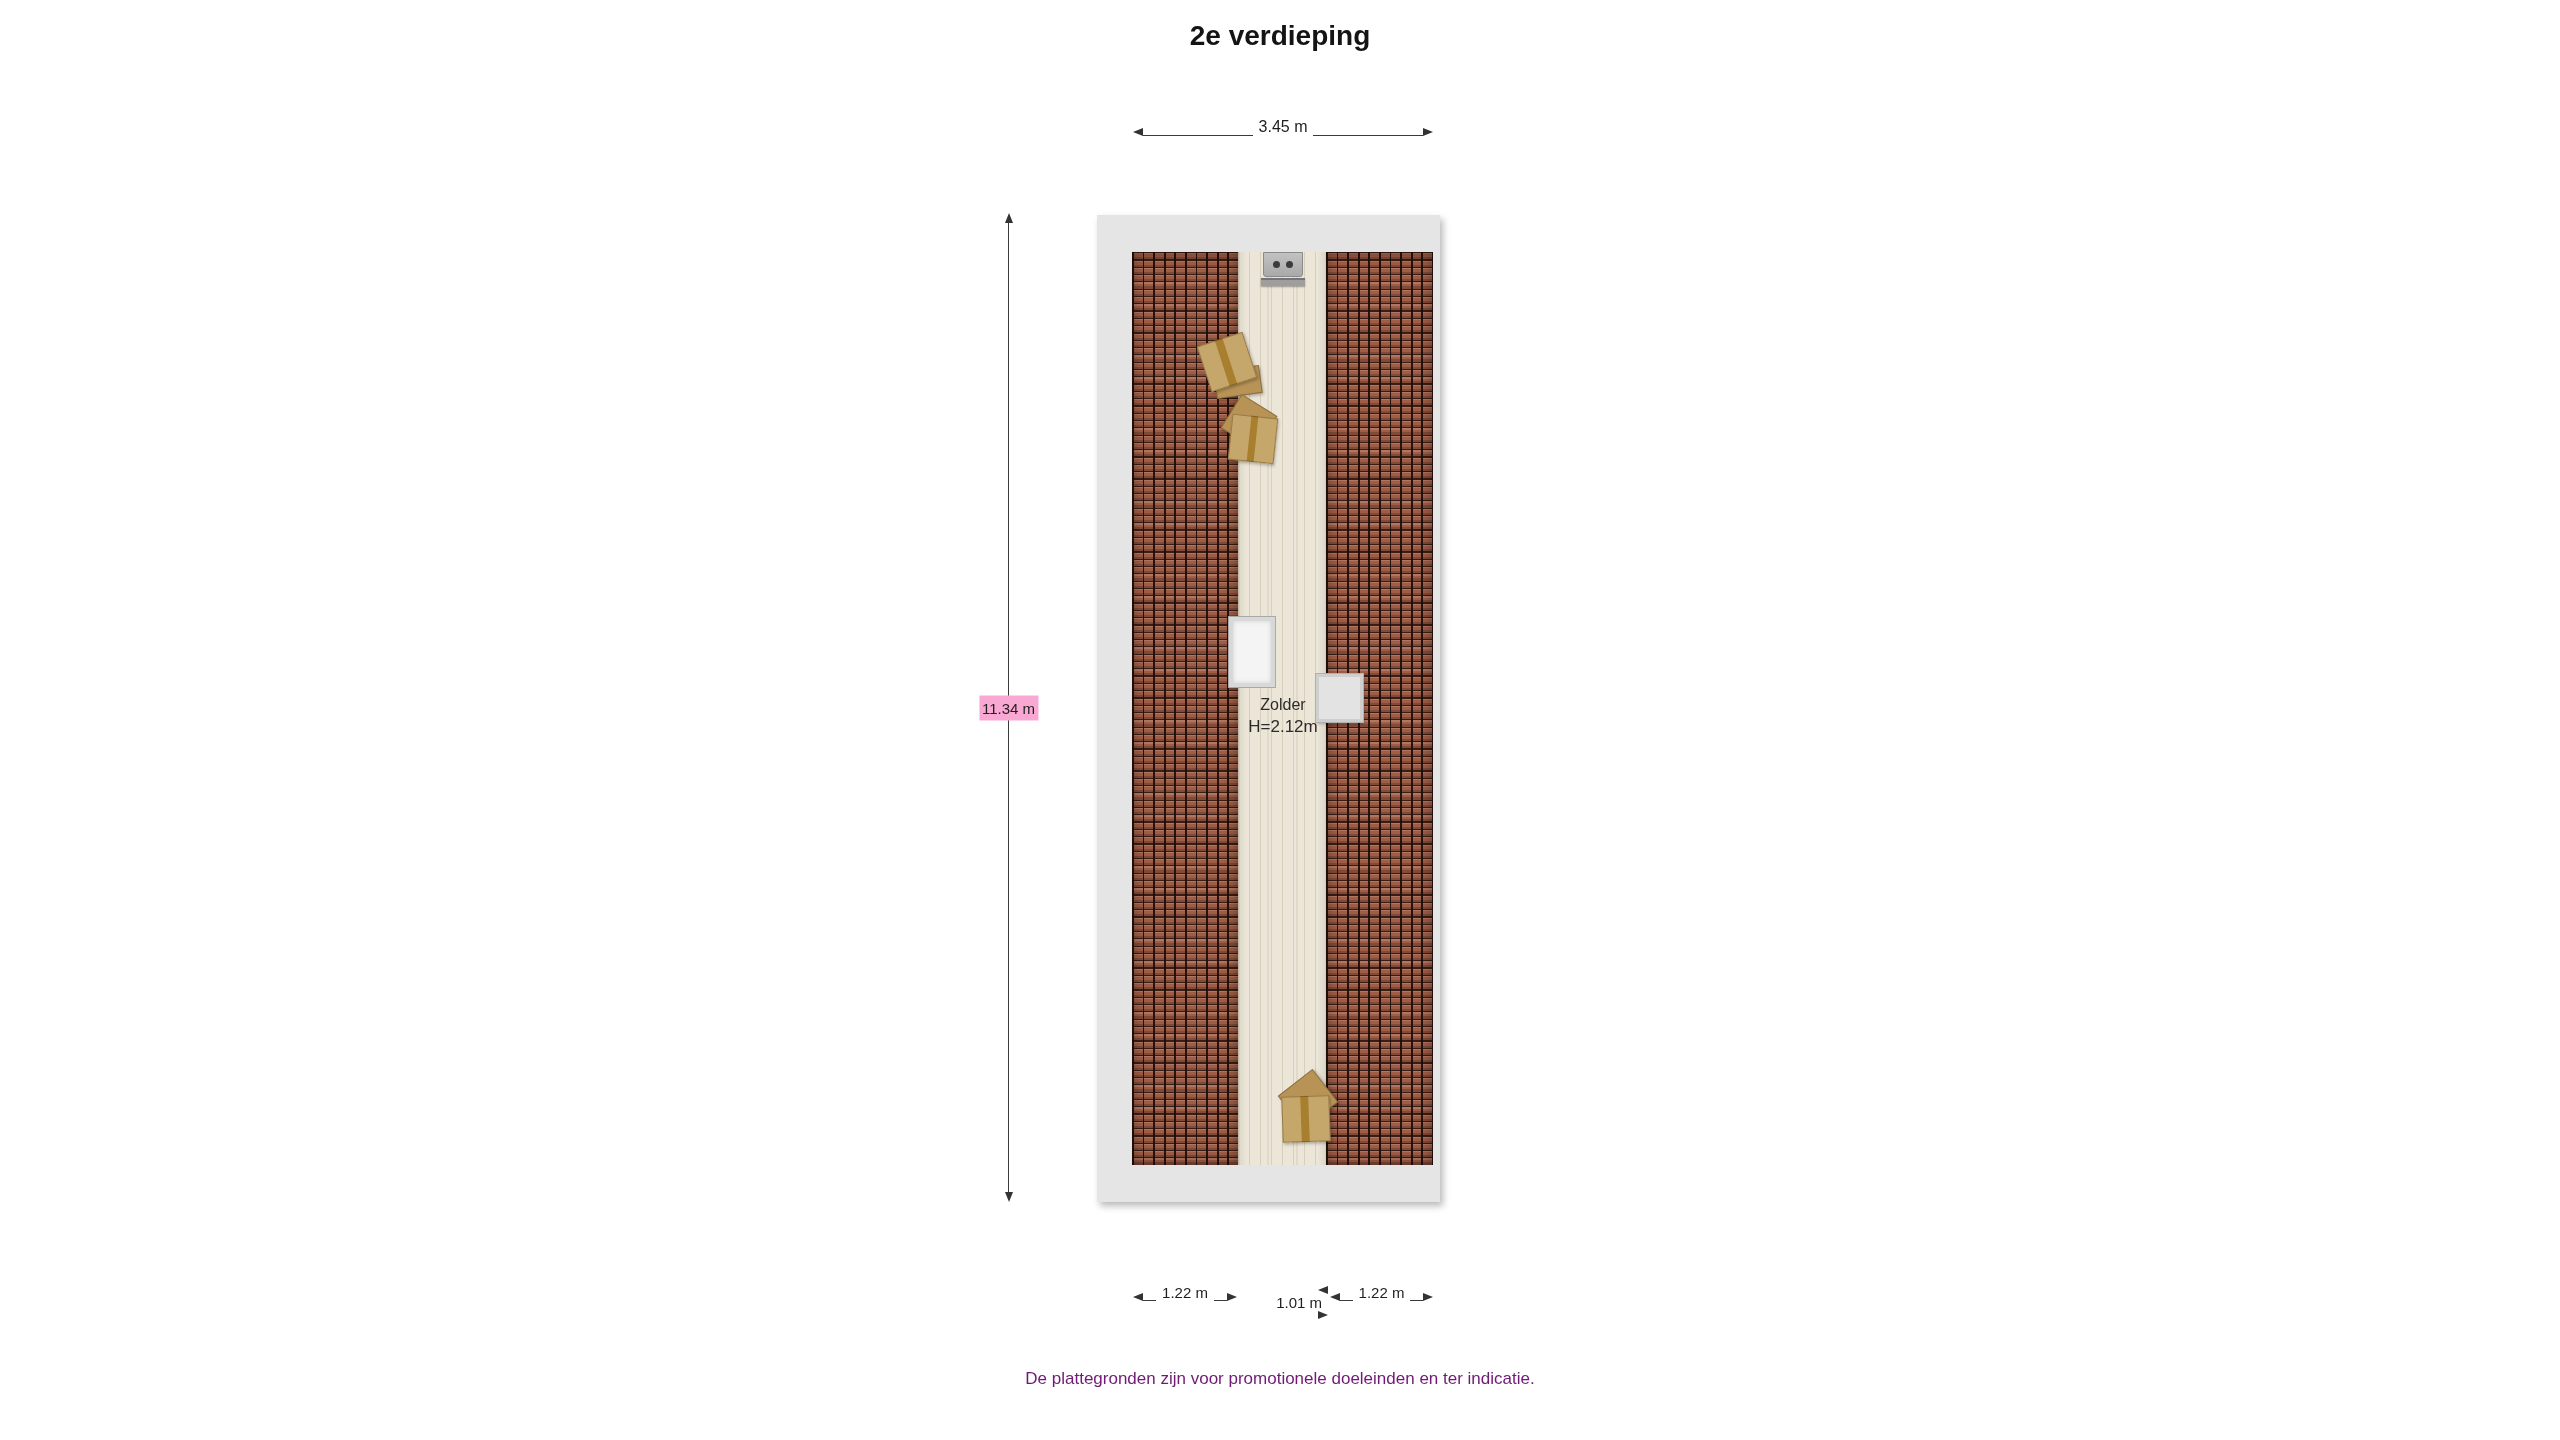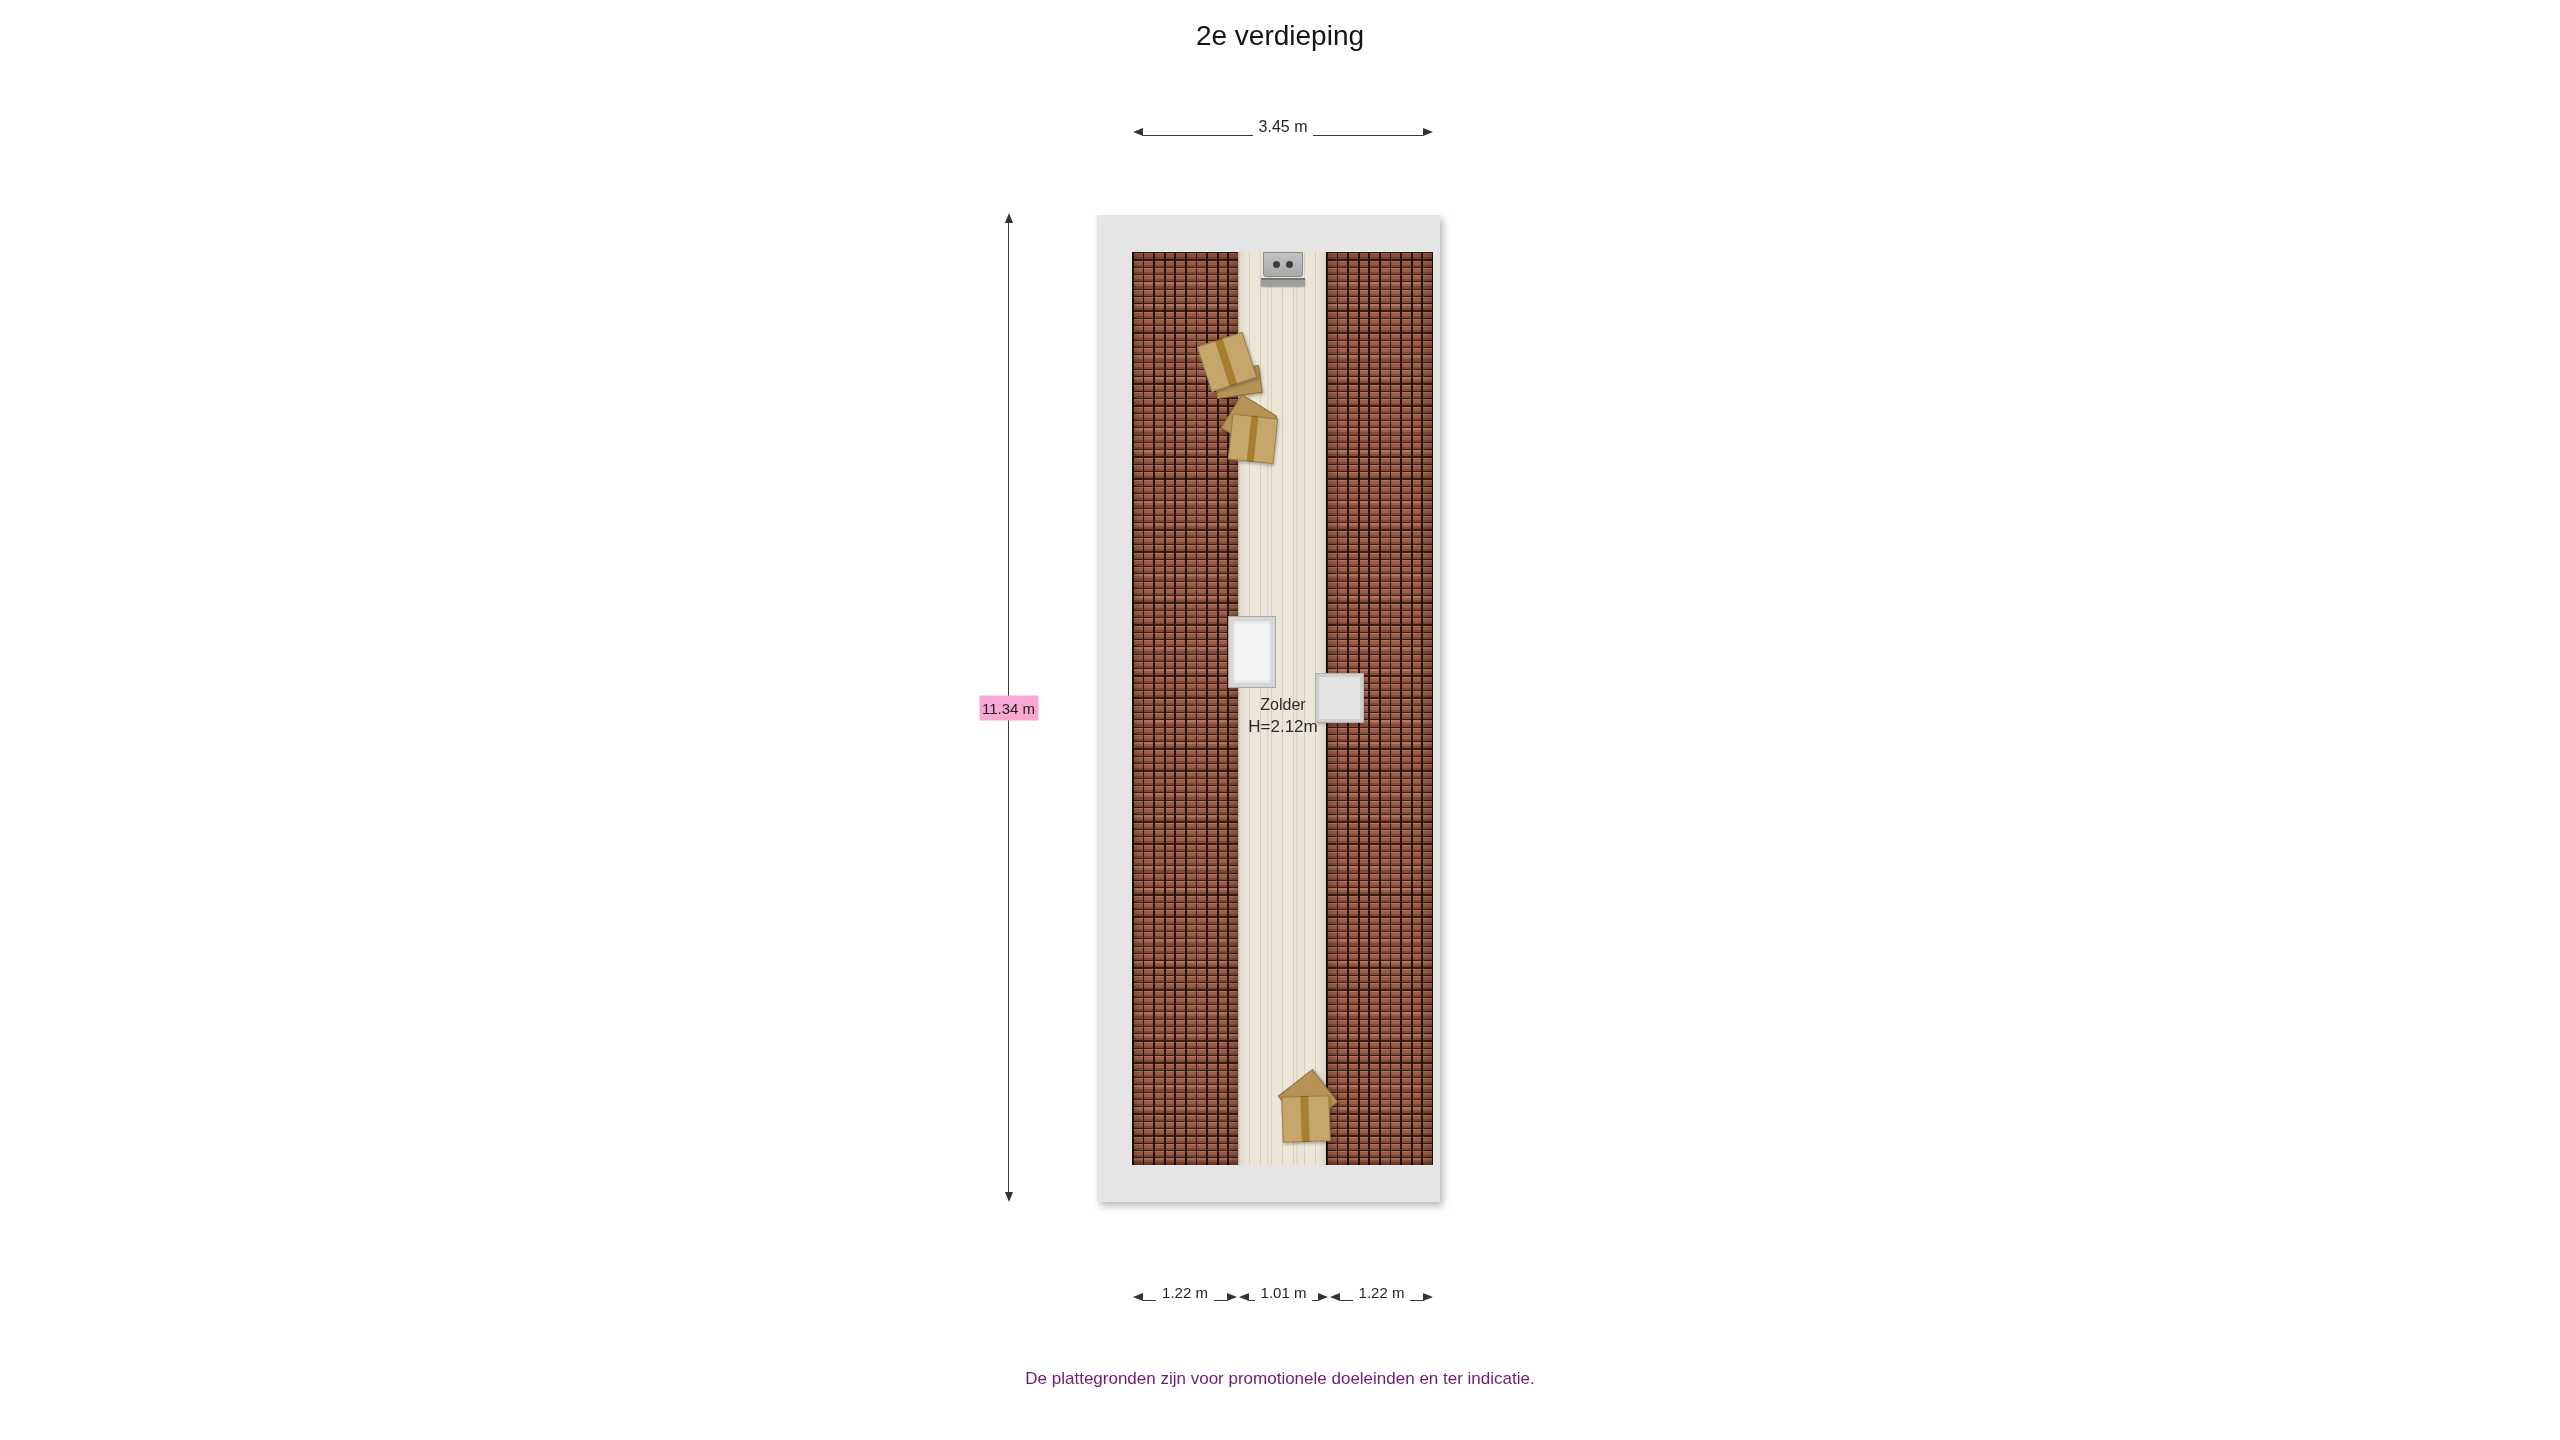--- a/index.html
+++ b/index.html
@@ -1,20 +1,20 @@
 <!DOCTYPE html>
 <html><head>
 <meta charset="utf-8">
 <style>
   html,body{margin:0;padding:0;background:#ffffff;}
   body{width:2560px;height:1440px;position:relative;font-family:"Liberation Sans",sans-serif;overflow:hidden;}
   .canvas{position:absolute;inset:0;}
 
   .page-title{position:absolute;left:0;right:0;top:20px;text-align:center;
-    font-size:28px;font-weight:400;color:#141414;}
+    font-size:28px;font-weight:700;color:#141414;}
 
   
   .h-dim{position:absolute;display:flex;align-items:flex-end;height:15px;}
   .h-dim .dim-line{flex:1;height:1.5px;background:#3a3a3a;}
   .dim-label{font-size:15px;color:#1f1f1f;white-space:nowrap;padding:0 6px;}
   .h-dim.big .dim-label{font-size:16px;}
   .ah{width:0;height:0;display:block;flex:0 0 auto;}
   .ah-left{border-top:4.5px solid transparent;border-bottom:4.5px solid transparent;border-right:10px solid #333;}
   .ah-right{border-top:4.5px solid transparent;border-bottom:4.5px solid transparent;border-left:10px solid #333;}
   .ah-up{border-left:4.5px solid transparent;border-right:4.5px solid transparent;border-bottom:10px solid #333;}
@@ -153,21 +153,21 @@
     </div>
   </div>
 
   <div class="h-dim" style="left:1133px;top:1286px;width:104px;">
     <span class="ah ah-left"></span>
     <span class="dim-line"></span>
     <span class="dim-label">1.22 m</span>
     <span class="dim-line"></span>
     <span class="ah ah-right"></span>
   </div>
-  <div class="h-dim" style="left:1239px;top:1286px;width:89px;">
+  <div class="h-dim" style="left:1239px;top:1286px;width:89px;flex-direction:column;">
     <span class="ah ah-left"></span>
     <span class="dim-line"></span>
     <span class="dim-label">1.01 m</span>
     <span class="dim-line"></span>
     <span class="ah ah-right"></span>
   </div>
   <div class="h-dim" style="left:1330px;top:1286px;width:103px;">
     <span class="ah ah-left"></span>
     <span class="dim-line"></span>
     <span class="dim-label">1.22 m</span>

